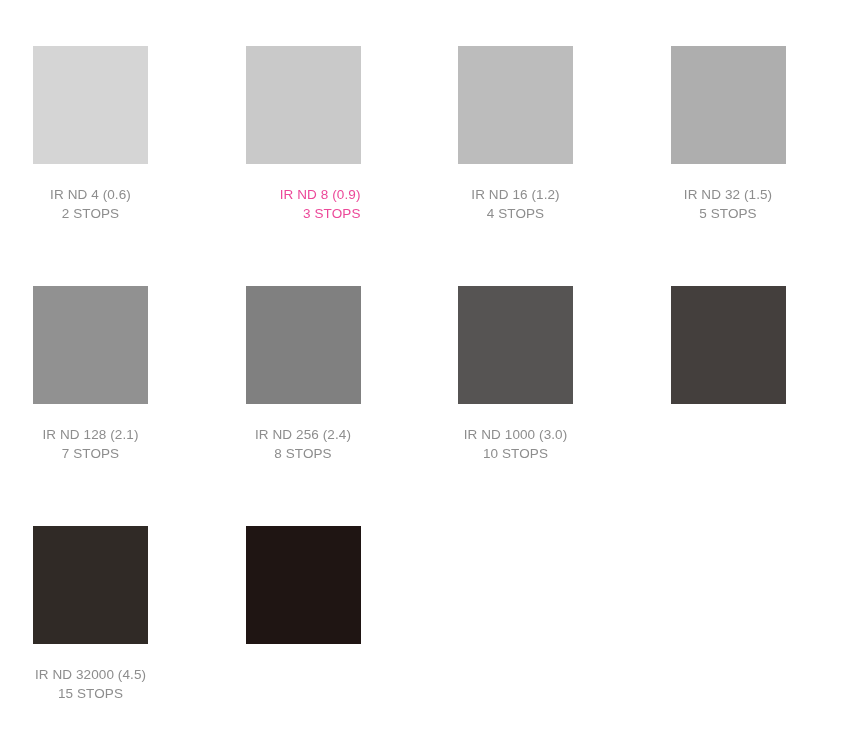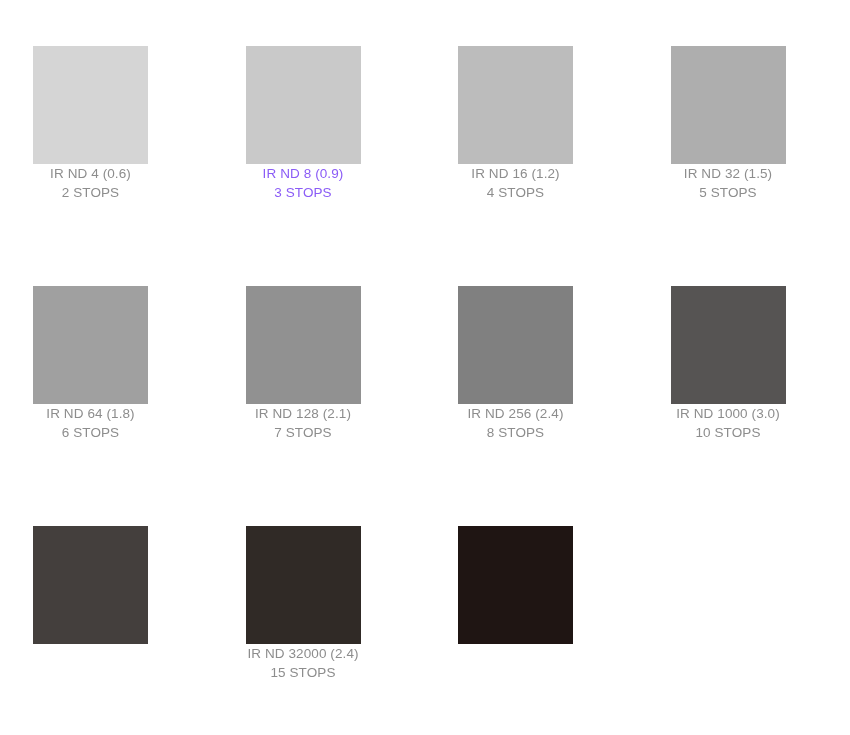--- a/index.html
+++ b/index.html
@@ -41,20 +41,21 @@
     box-sizing: border-box;
   }
   .swatch-chip {
     width: 115px;
     height: 118px;
     flex: 0 0 auto;
     background: #cccccc;
   }
   .swatch-caption {
     width: 115px;
+    margin-top: 21px;
     text-align: center;
     color: #8d8d8d;
     font-size: 13.5px;
     line-height: 19px;
     letter-spacing: 0.1px;
     white-space: nowrap;
   }
   .caption-name {
     display: block;
   }
@@ -71,21 +72,21 @@
     <div class="swatch-cell">
       <div class="swatch-chip" style="background: rgb(213, 213, 213);"></div>
       <div class="swatch-caption" style="color: rgb(141, 141, 141);">
         <span class="caption-name">IR ND 4 (0.6)</span>
         <span class="caption-stops">2 STOPS</span>
       </div>
     </div>
 
     <div class="swatch-cell">
       <div class="swatch-chip" style="background: rgb(201, 201, 201);"></div>
-      <div class="swatch-caption" style="color: #8b5cf6;">
+      <div class="swatch-caption" style="color: #ec4899; text-align: right;">
         <span class="caption-name">IR ND 8 (0.9)</span>
         <span class="caption-stops">3 STOPS</span>
       </div>
     </div>
 
     <div class="swatch-cell">
       <div class="swatch-chip" style="background: rgb(188, 188, 188);"></div>
       <div class="swatch-caption" style="color: rgb(141, 141, 141);">
         <span class="caption-name">IR ND 16 (1.2)</span>
         <span class="caption-stops">4 STOPS</span>
@@ -93,27 +94,20 @@
     </div>
 
     <div class="swatch-cell">
       <div class="swatch-chip" style="background: rgb(174, 174, 174);"></div>
       <div class="swatch-caption" style="color: rgb(141, 141, 141);">
         <span class="caption-name">IR ND 32 (1.5)</span>
         <span class="caption-stops">5 STOPS</span>
       </div>
     </div>
 
-    <div class="swatch-cell">
-      <div class="swatch-chip" style="background: rgb(160, 160, 160);"></div>
-      <div class="swatch-caption" style="color: rgb(141, 141, 141);">
-        <span class="caption-name">IR ND 64 (1.8)</span>
-        <span class="caption-stops">6 STOPS</span>
-      </div>
-    </div>
 
     <div class="swatch-cell">
       <div class="swatch-chip" style="background: rgb(145, 145, 145);"></div>
       <div class="swatch-caption" style="color: rgb(141, 141, 141); text-align: center;">
         <span class="caption-name">IR ND 128 (2.1)</span>
         <span class="caption-stops">7 STOPS</span>
       </div>
     </div>
 
     <div class="swatch-cell">
@@ -133,21 +127,21 @@
       </div>
     </div>
 
     <div class="swatch-cell">
       <div class="swatch-chip" style="background: rgb(68, 63, 61);"></div>
     </div>
 
     <div class="swatch-cell">
       <div class="swatch-chip" style="background: rgb(48, 42, 38);"></div>
       <div class="swatch-caption" style="color: rgb(141, 141, 141);">
-        <span class="caption-name">IR ND 32000 (2.4)</span>
+        <span class="caption-name">IR ND 32000 (4.5)</span>
         <span class="caption-stops">15 STOPS</span>
       </div>
     </div>
 
     <div class="swatch-cell">
       <div class="swatch-chip" style="background: rgb(31, 21, 19);"></div>
     </div>
 
   </div>
 </div>

